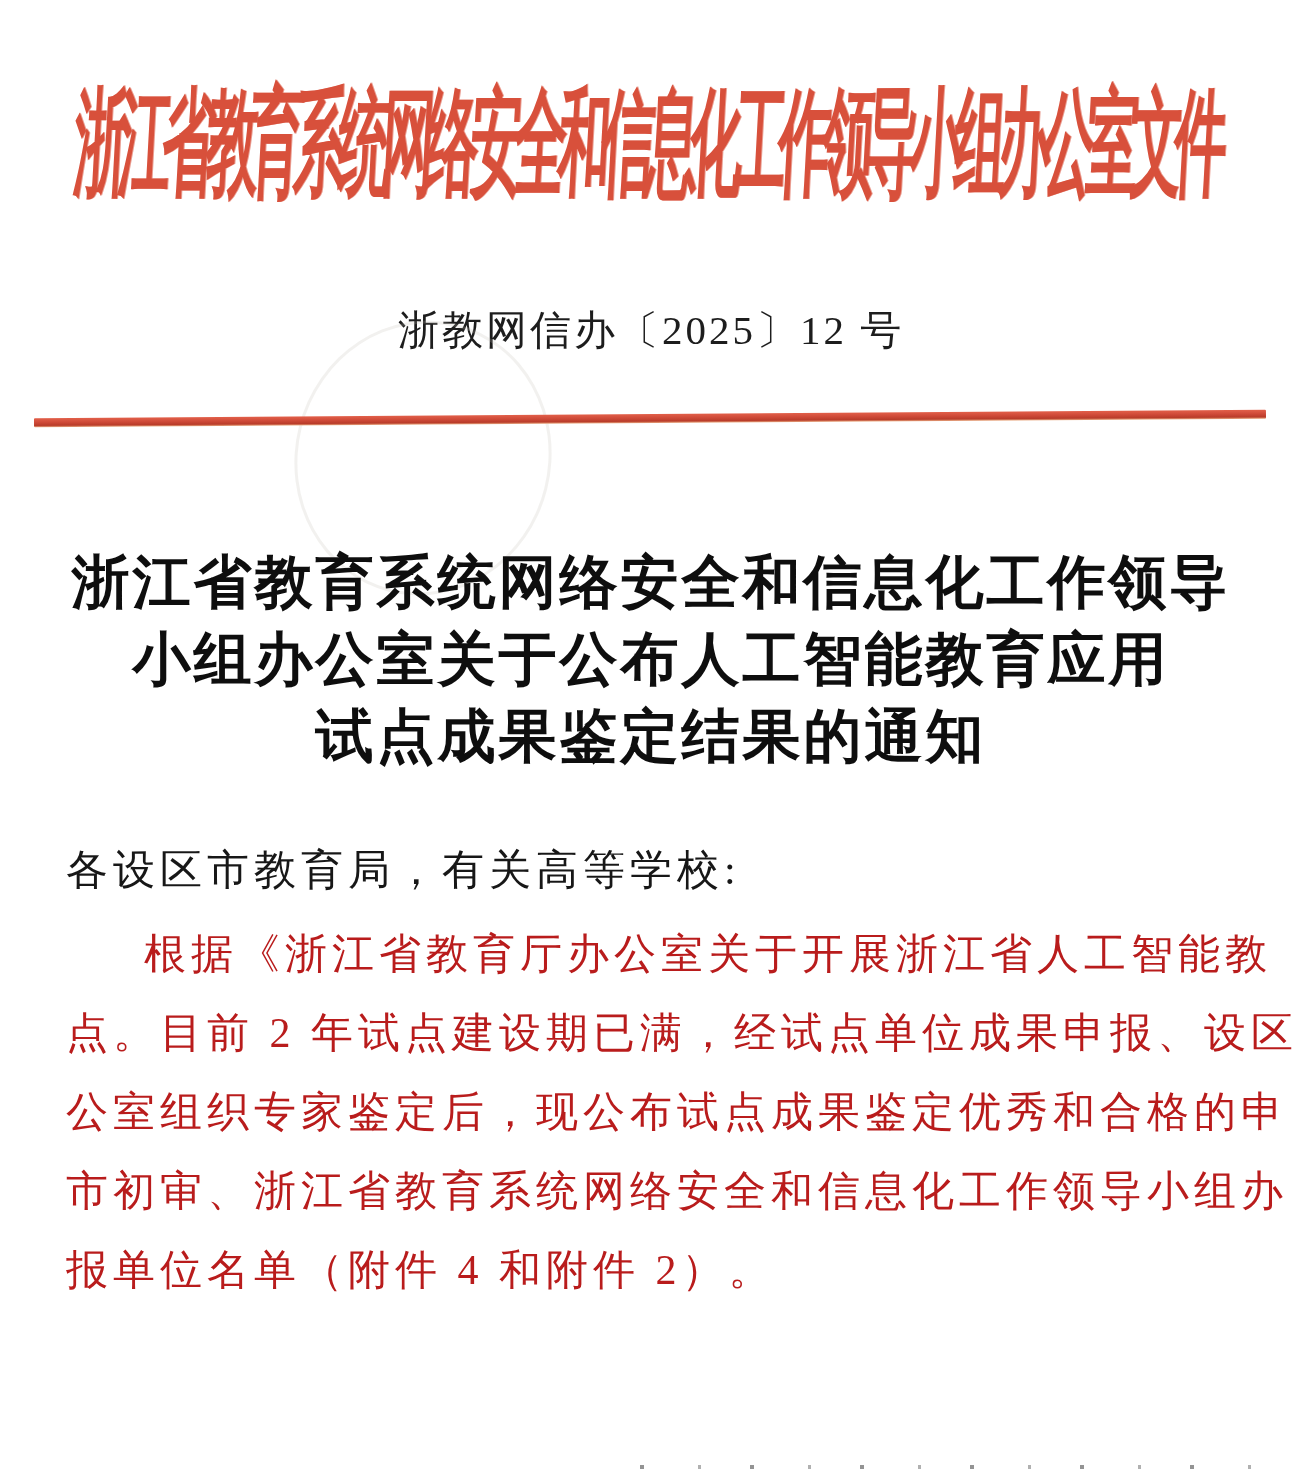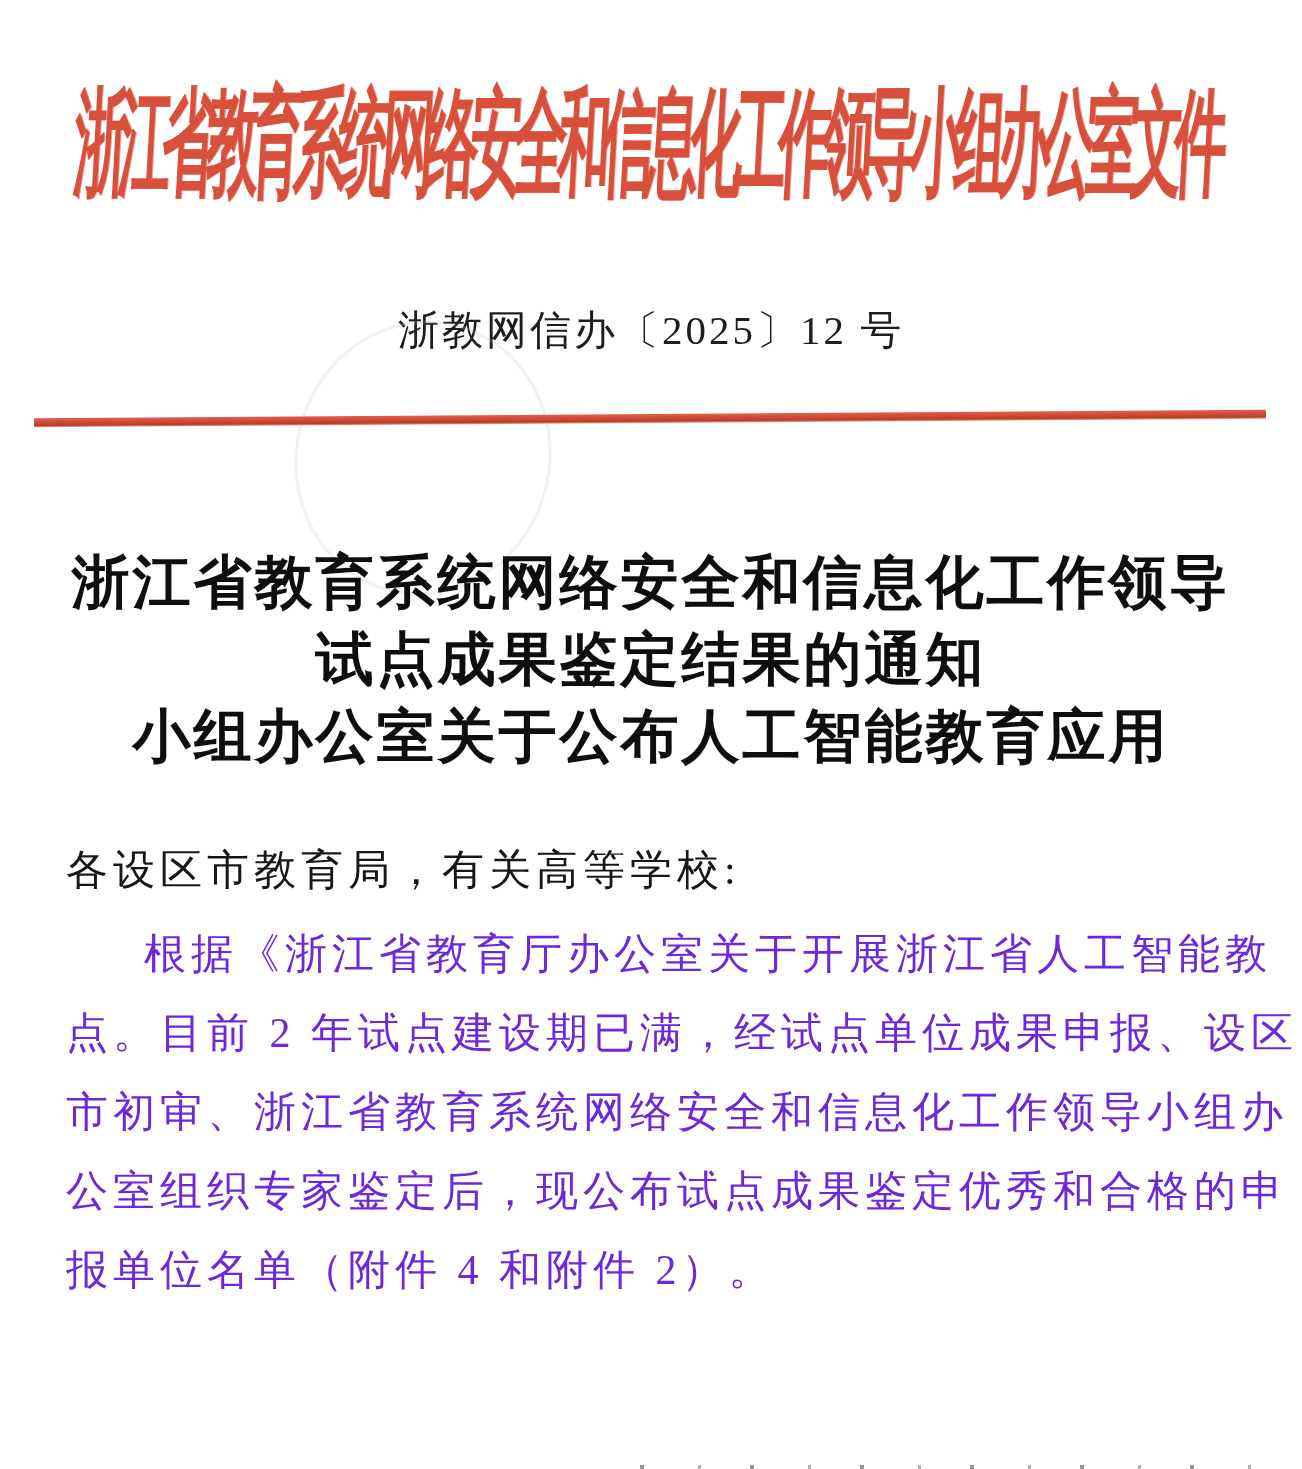--- a/index.html
+++ b/index.html
@@ -104,21 +104,21 @@
     color: #171717;
     text-align: center;
   }
   .paragraph {
     position: absolute;
     top: 915px;
     left: 66px;
     width: 1190px;
     font-size: 42px;
     letter-spacing: 5px;
-    color: #6d28d9;
+    color: #b91c1c;
   }
   .body-line {
     line-height: 79px;
     height: 79px;
     white-space: nowrap;
   }
   .body-line.indent {
     text-indent: 78px;
   }
 
@@ -144,29 +144,29 @@
   </div>
 
   <div class="doc-number">浙教网信办〔2025〕12 号</div>
 
   <div class="watermark-arc"></div>
 
   <div class="divider"></div>
 
   <div class="notice-title">
     <div>浙江省教育系统网络安全和信息化工作领导</div>
+    <div>小组办公室关于公布人工智能教育应用</div>
     <div>试点成果鉴定结果的通知</div>
-    <div>小组办公室关于公布人工智能教育应用</div>
   </div>
 
   <div class="salutation">各设区市教育局，有关高等学校:</div>
 
   <div class="paragraph">
     <div class="body-line indent">根据《浙江省教育厅办公室关于开展浙江省人工智能教</div>
     <div class="body-line">点。目前 2 年试点建设期已满，经试点单位成果申报、设区</div>
+    <div class="body-line">公室组织专家鉴定后，现公布试点成果鉴定优秀和合格的申</div>
     <div class="body-line">市初审、浙江省教育系统网络安全和信息化工作领导小组办</div>
-    <div class="body-line">公室组织专家鉴定后，现公布试点成果鉴定优秀和合格的申</div>
     <div class="body-line">报单位名单（附件 4 和附件 2）。</div>
   </div>
 
   <div class="cutoff-next-line-artifact"></div>
 
 </div>
 
 </body></html>

